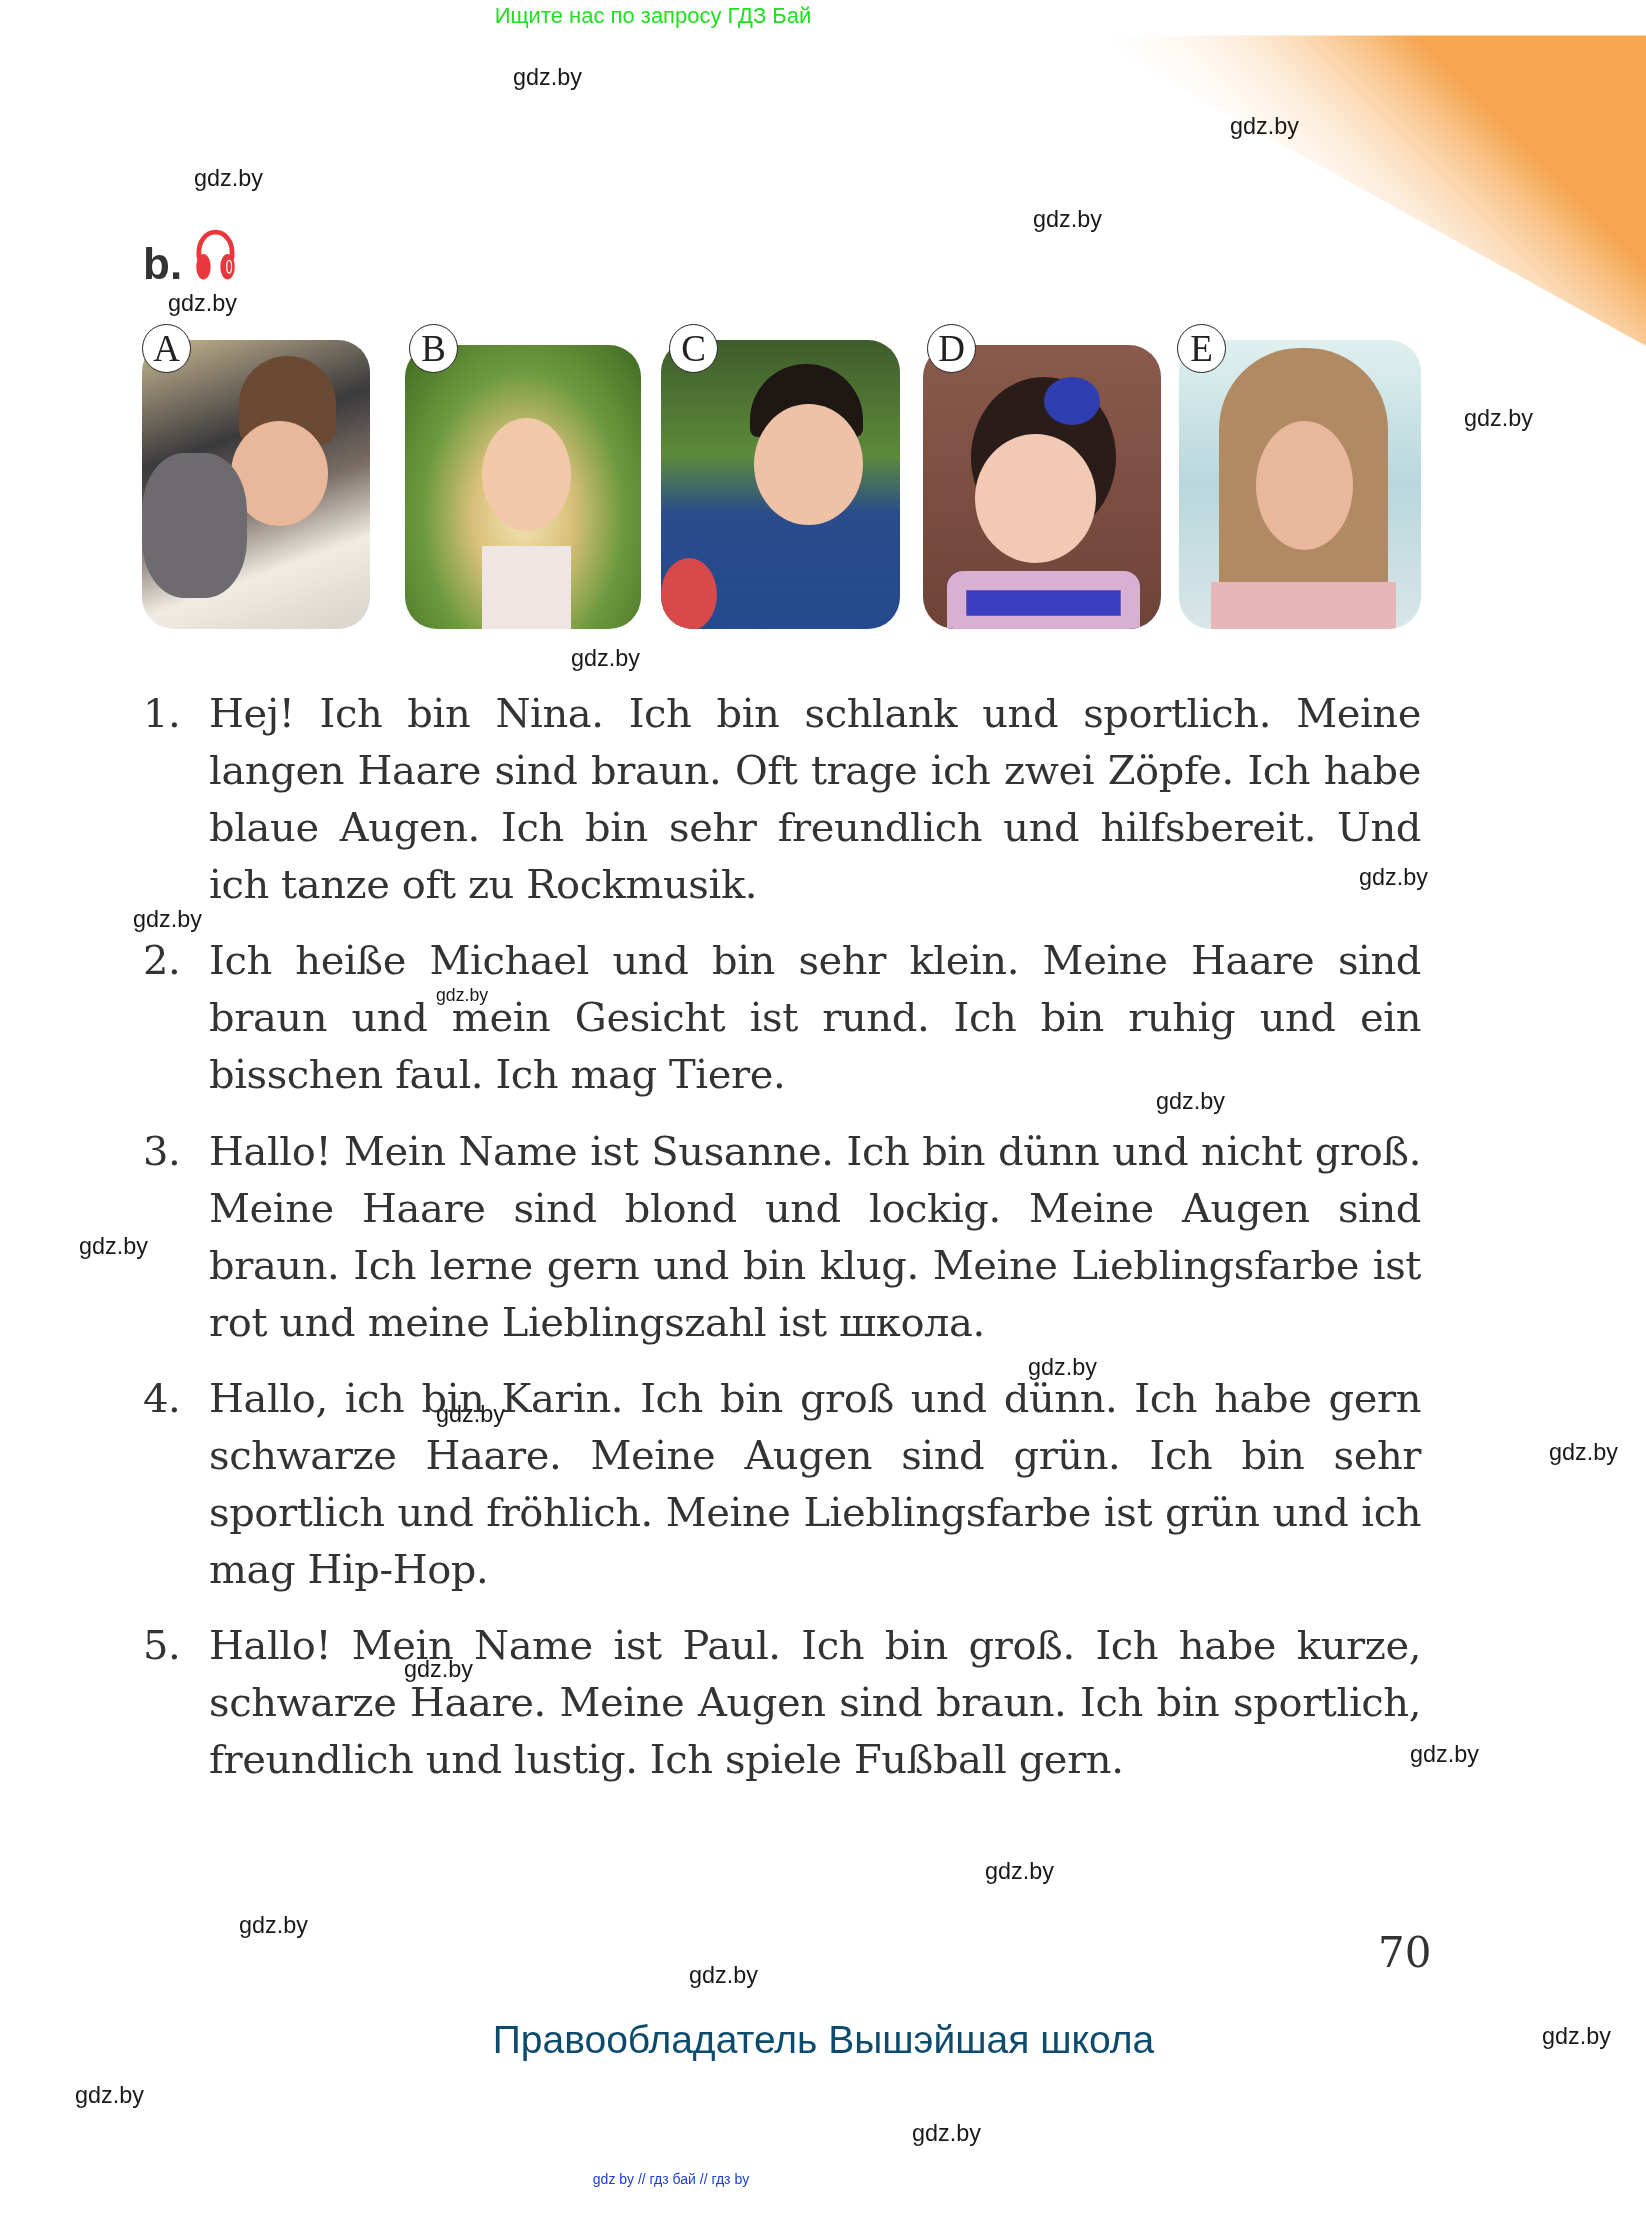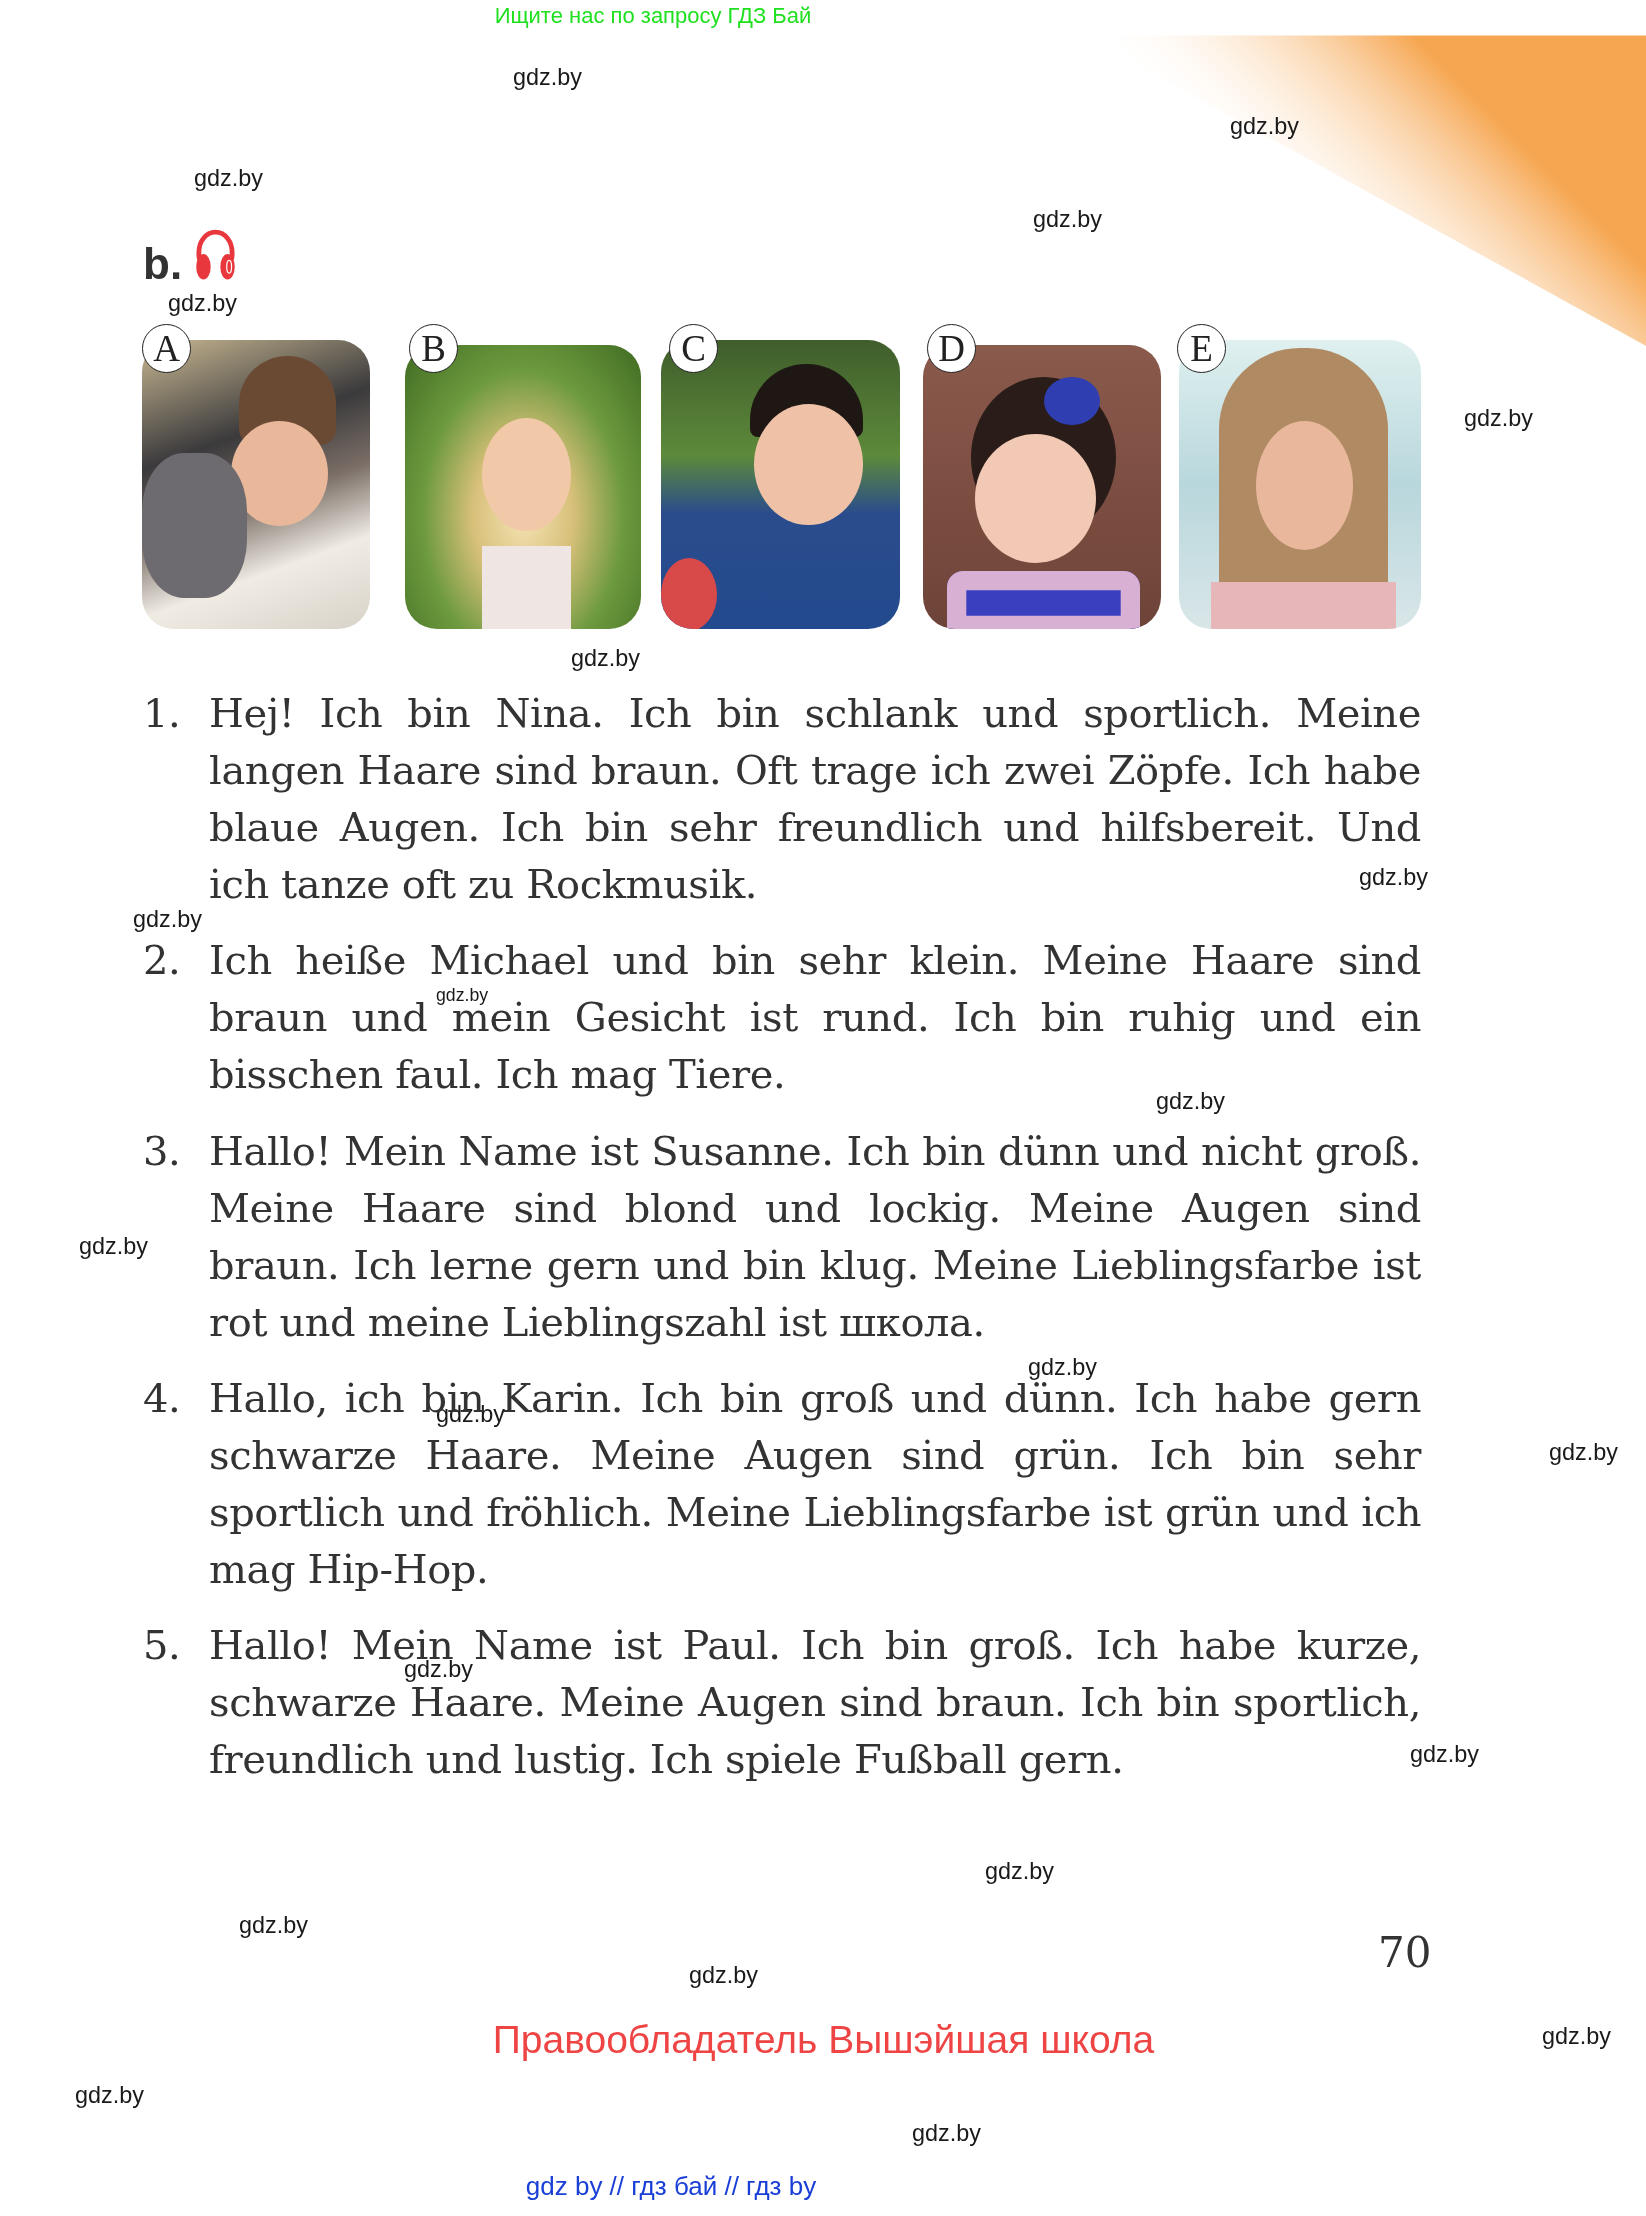--- a/index.html
+++ b/index.html
@@ -11,22 +11,22 @@
   .heading { position:absolute; left:143px; top:239px; font-size:44px; font-weight:bold; color:#333333; display:flex; align-items:center; white-space:nowrap; }
   .heading .label { margin-right:11.3px; }
   .heading .icon { width:45px; height:53px; margin-right:11.3px; margin-top:-17.7px; }
   .photo { position:absolute; top:340px; height:289px; border-radius:32px; overflow:hidden; }
   .photo .bg { position:absolute; inset:0; }
   .badge { position:absolute; width:47px; height:47px; border:1.6px solid #222; border-radius:50%; background:#fff; font-family:"Liberation Serif", serif; font-size:37px; line-height:47px; text-align:center; color:#222; top:324px; z-index:3; }
   .text-block { position:absolute; left:143px; top:685px; width:1278px; font-family:"DejaVu Serif", serif; font-size:40px; line-height:57px; color:#333333; }
   .item { position:relative; padding-left:66px; text-align:justify; text-align-last:left; margin-bottom:19.3px; letter-spacing:-0.4px; }
   .item .num { position:absolute; left:0; top:0; }
   .page-number { position:absolute; left:1378px; top:1928px; font-family:"DejaVu Serif", serif; font-size:42px; color:#333; }
-  .copyright { position:absolute; top:2018px; left:0; width:1647px; text-align:center; color:#ef4444; font-size:39px; }
-  .footer-links { position:absolute; top:2171px; left:0; width:1342px; text-align:center; color:#1a3fd6; font-size:26px; }
+  .copyright { position:absolute; top:2018px; left:0; width:1647px; text-align:center; color:#0c4a6e; font-size:39px; }
+  .footer-links { position:absolute; top:2171px; left:0; width:1342px; text-align:center; color:#1a3fd6; font-size:14px; }
 </style>
 </head>
 <body>
 
 <svg class="orange" viewBox="0 0 2043 2750" preserveAspectRatio="none">
   <defs>
     <linearGradient id="og" x1="0" y1="0" x2="1" y2="-0.55" gradientUnits="objectBoundingBox">
       <stop offset="0" stop-color="#ffffff" stop-opacity="0"></stop>
       <stop offset="0.45" stop-color="#f6a650" stop-opacity="1"></stop>
       <stop offset="1" stop-color="#f6a650" stop-opacity="1"></stop>

